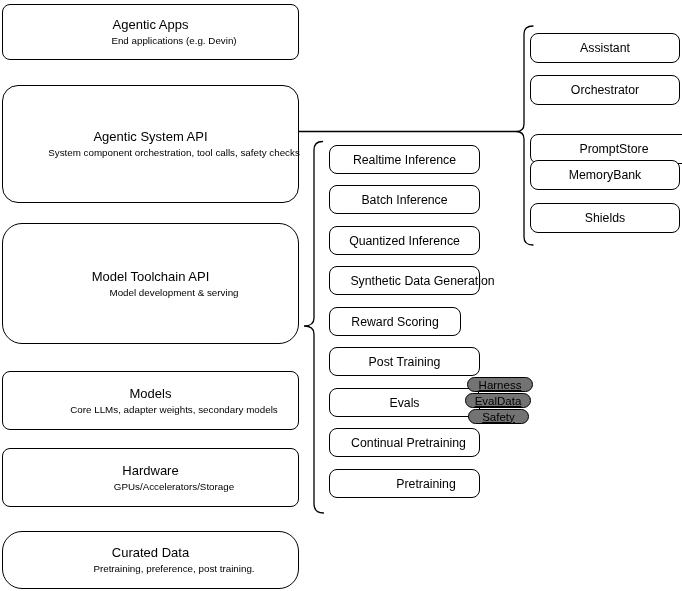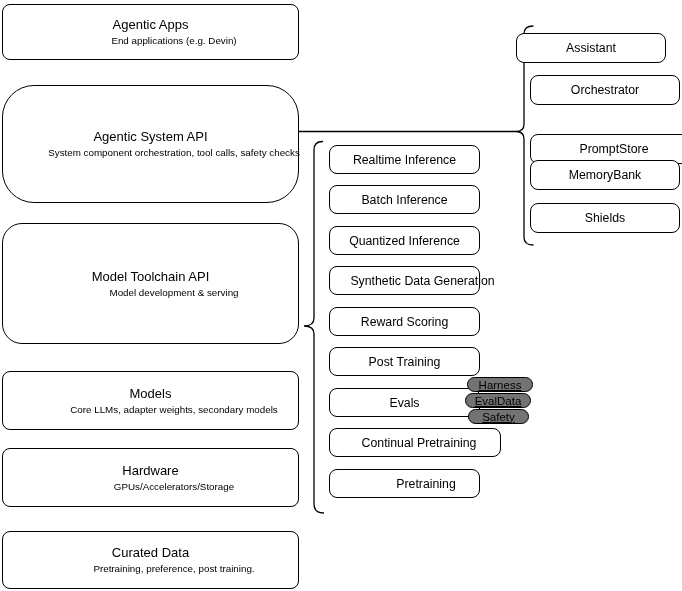--- a/index.html
+++ b/index.html
@@ -94,72 +94,72 @@
     <path d="M 322.5 141.5 Q 314 141.5 314 150 L 314 318 Q 314 326 304 326 Q 314 326 314 334 L 314 504 Q 314 513 323.5 513" fill="none" stroke="#000000" stroke-width="1.3" stroke-linecap="round"></path>
 
     <path d="M 533 26 Q 524 26 524 34 L 524 124 Q 524 131.5 516 131.5 Q 524 131.5 524 139 L 524 237 Q 524 245 533 245" fill="none" stroke="#000000" stroke-width="1.3" stroke-linecap="round"></path>
   </svg>
 
   <div id="leftStack">
       <div class="layer-box" style="left: 2px; top: 4px; width: 297px; height: 56px; border-radius: 8px;">
         <div class="box-title">Agentic Apps</div>
         <div class="box-sub">End applications (e.g. Devin)</div>
       </div>
-      <div class="layer-box" style="left: 2px; top: 85px; width: 297px; height: 118px; border-radius: 32px;">
+      <div class="layer-box" style="left: 2px; top: 85px; width: 297px; height: 118px; border-radius: 16px;">
         <div class="box-title">Agentic System API</div>
         <div class="box-sub">System component orchestration, tool calls, safety checks</div>
       </div>
       <div class="layer-box" style="left: 2px; top: 223px; width: 297px; height: 121px; border-radius: 20px;">
         <div class="box-title">Model Toolchain API</div>
         <div class="box-sub">Model development &amp; serving</div>
       </div>
       <div class="layer-box" style="left: 2px; top: 371px; width: 297px; height: 59px; border-radius: 8px;">
         <div class="box-title">Models</div>
         <div class="box-sub">Core LLMs, adapter weights, secondary models</div>
       </div>
       <div class="layer-box" style="left: 2px; top: 448px; width: 297px; height: 59px; border-radius: 8px;">
         <div class="box-title">Hardware</div>
         <div class="box-sub">GPUs/Accelerators/Storage</div>
       </div>
-      <div class="layer-box" style="left: 2px; top: 531px; width: 297px; height: 58px; border-radius: 8px;">
+      <div class="layer-box" style="left: 2px; top: 531px; width: 297px; height: 58px; border-radius: 20px;">
         <div class="box-title">Curated Data</div>
         <div class="box-sub">Pretraining, preference, post training.</div>
       </div>
     </div>
   <div id="toolchainStack">
       <div class="small-box" style="left: 329px; top: 145px; width: 151px; height: 29px;">
         <span class="node-label">Realtime Inference</span>
       </div>
       <div class="small-box" style="left: 329px; top: 185px; width: 151px; height: 29px;">
         <span class="node-label">Batch Inference</span>
       </div>
       <div class="small-box" style="left: 329px; top: 226px; width: 151px; height: 29px;">
         <span class="node-label">Quantized Inference</span>
       </div>
       <div class="small-box" style="left: 329px; top: 266px; width: 151px; height: 29px; padding-left: 36px;">
         <span class="node-label">Synthetic Data Generation</span>
       </div>
-      <div class="small-box" style="left: 329px; top: 307px; width: 151px; height: 29px;">
+      <div class="small-box" style="left: 329px; top: 307px; width: 132px; height: 29px;">
         <span class="node-label">Reward Scoring</span>
       </div>
       <div class="small-box" style="left: 329px; top: 347px; width: 151px; height: 29px;">
         <span class="node-label">Post Training</span>
       </div>
       <div class="small-box" style="left: 329px; top: 388px; width: 151px; height: 29px;">
         <span class="node-label">Evals</span>
       </div>
-      <div class="small-box" style="left: 329px; top: 428px; width: 172px; height: 29px; padding-left: 8px;">
+      <div class="small-box" style="left: 329px; top: 428px; width: 151px; height: 29px; padding-left: 8px;">
         <span class="node-label">Continual Pretraining</span>
       </div>
       <div class="small-box" style="left: 329px; top: 469px; width: 151px; height: 29px; padding-left: 43px;">
         <span class="node-label">Pretraining</span>
       </div>
     </div>
   <div id="systemStack">
-      <div class="small-box" style="left: 516px; top: 33px; width: 150px; height: 30px; text-align: right;">
+      <div class="small-box" style="left: 530px; top: 33px; width: 150px; height: 30px; text-align: right;">
         <span class="node-label">Assistant</span>
       </div>
       <div class="small-box" style="left: 530px; top: 75px; width: 150px; height: 30px;">
         <span class="node-label">Orchestrator</span>
       </div>
       <div class="small-box" style="left: 530px; top: 134px; width: 168px; height: 30px; text-align: center;">
         <span class="node-label">PromptStore</span>
       </div>
       <div class="small-box" style="left: 530px; top: 160px; width: 150px; height: 30px;">
         <span class="node-label">MemoryBank</span>

